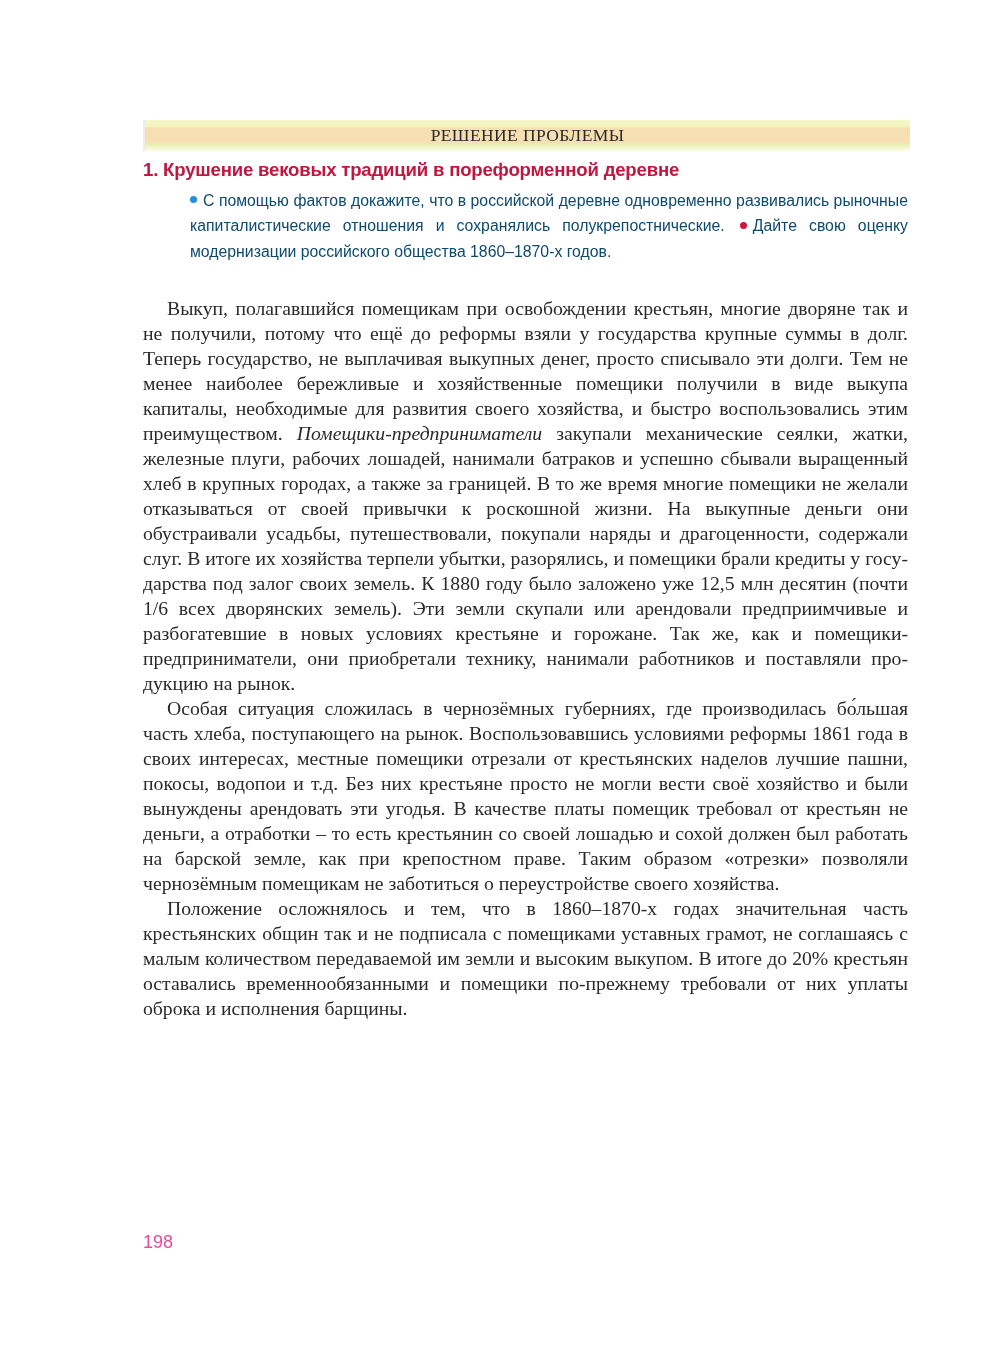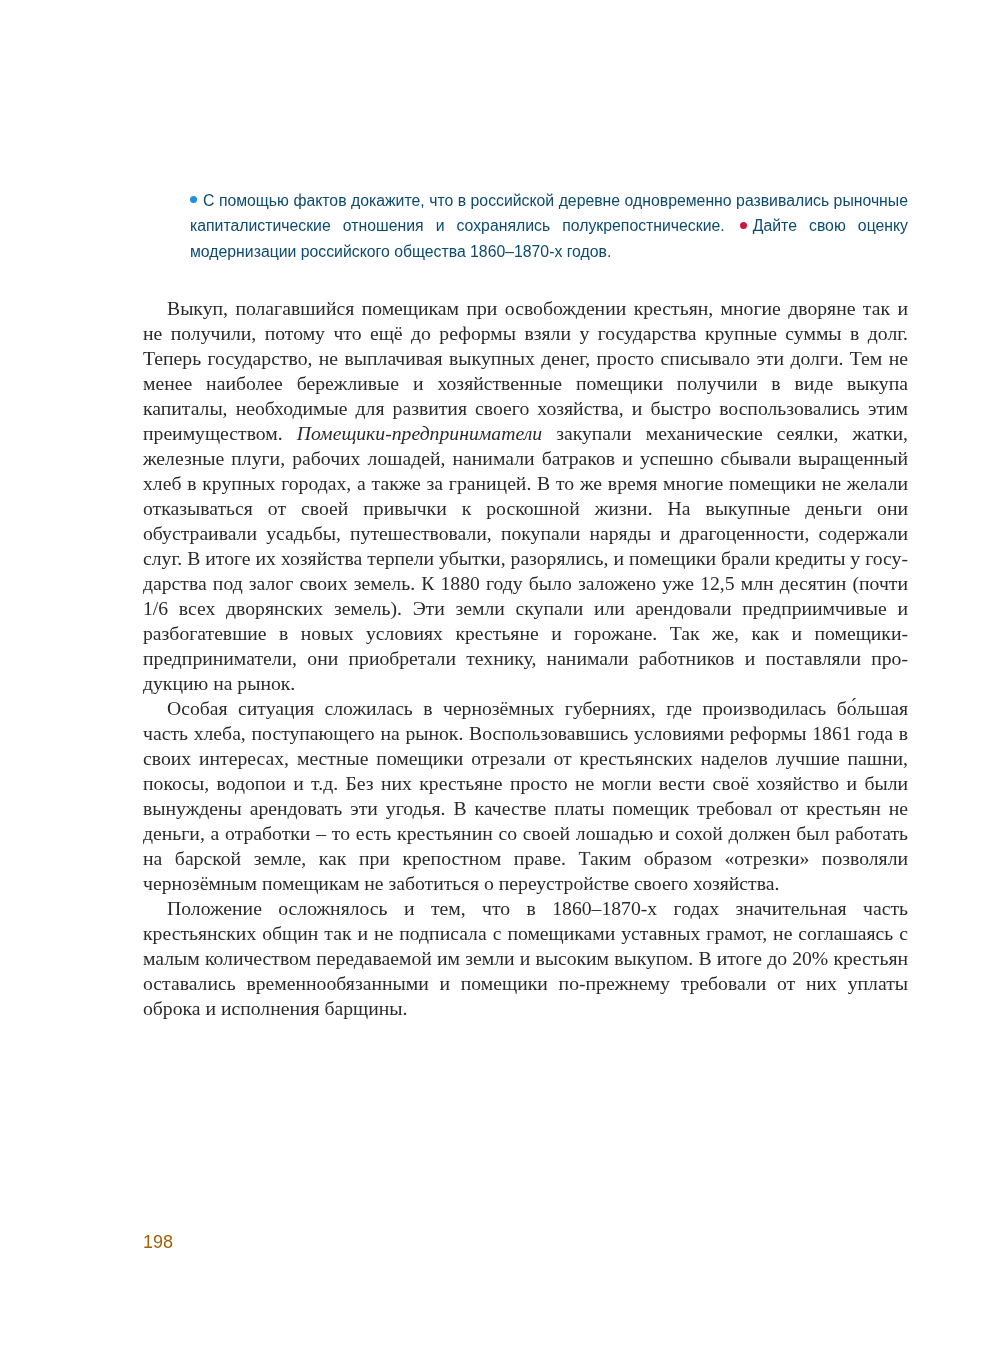--- a/index.html
+++ b/index.html
@@ -36,29 +36,33 @@
     position: absolute; left: 143px; top: 296px; width: 765px;
     font-family: "Liberation Serif", "DejaVu Serif", serif; font-size: 19.7px;
     line-height: 25px; color: #2a2a2a; text-align: justify; hyphens: manual;
   }
   .body-text p { margin: 0; text-indent: 24px; }
   .body-text em { }
   .body-text strong { font-weight: normal; }
 
   .page-number {
     position: absolute; left: 143px; top: 1232px;
-    font-family: "Liberation Sans", "DejaVu Sans", sans-serif; font-size: 18px; color: #a16207;
+    font-family: "Liberation Sans", "DejaVu Sans", sans-serif; font-size: 18px; color: #ec4899;
   }
 </style>
 </head>
 <body>
 
 <div class="page">
 
+  <div class="banner">
+    <div class="banner-title">РЕШЕНИЕ ПРОБЛЕМЫ</div>
+  </div>
 
+  <div class="section-heading">1. Крушение вековых традиций в пореформенной деревне</div>
 
   <div class="questions">
     <span class="bullet bullet-blue"></span><span>С помощью фактов докажите, что в российской деревне одновременно развивались рыночные капиталистические отношения и сохранялись полу­крепостнические.</span>
     <span class="bullet bullet-red"></span><span>Дайте свою оценку модернизации российского общества 1860–1870-х годов.</span>
   </div>
 
   <div class="body-text">
     <p><span>Выкуп, полагавшийся помещикам при освобождении крестьян, мно­гие дворяне так и не получили, потому что ещё до реформы взяли у государства крупные суммы в долг. Теперь государство, не выплачи­вая выкупных денег, просто списывало эти долги. Тем не менее наибо­лее бережливые и хозяйственные помещики получили в виде выкупа капиталы, необходимые для развития своего хозяйства, и быстро вос­пользовались этим преимуществом.</span> <em>Помещики-предприниматели</em> <span>закупали механические сеялки, жатки, железные плуги, рабочих лошадей, нанимали батраков и успешно сбывали выращенный хлеб в крупных городах, а также за границей. В то же время многие поме­щики не желали отказываться от своей привычки к роскошной жизни. На выкупные деньги они обустраивали усадьбы, путешествовали, покупали наряды и драгоценности, содержали слуг. В итоге их хозяй­ства терпели убытки, разорялись, и помещики брали кредиты у госу­дарства под залог своих земель. К 1880 году было заложено уже 12,5 млн десятин (почти 1/6 всех дворянских земель). Эти земли скупали или арендовали предприимчивые и разбогатевшие в новых условиях крестьяне и горожане. Так же, как и помещики-предприниматели, они приобретали технику, нанимали работников и поставляли про­дукцию на рынок.</span></p>
     <p><span>Особая ситуация сложилась в чернозёмных губерниях, где произво­дилась бо́льшая часть хлеба, поступающего на рынок. Воспользовав­шись условиями реформы 1861 года в своих интересах, местные поме­щики отрезали от крестьянских наделов лучшие пашни, покосы, водо­пои и т.д. Без них крестьяне просто не могли вести своё хозяйство и были вынуждены арендовать эти угодья. В качестве платы помещик требовал от крестьян не деньги, а</span> <strong>отработки</strong> <span>– то есть крестьянин со своей лошадью и сохой должен был работать на барской земле, как при крепостном праве. Таким образом «отрезки» позволяли чернозёмным помещикам не заботиться о переустройстве своего хозяйства.</span></p>
     <p>Положение осложнялось и тем, что в 1860–1870-х годах значитель­ная часть крестьянских общин так и не подписала с помещиками уставных грамот, не соглашаясь с малым количеством передаваемой им земли и высоким выкупом. В итоге до 20% крестьян оставались вре­меннообязанными и помещики по-прежнему требовали от них уплаты оброка и исполнения барщины.</p>

